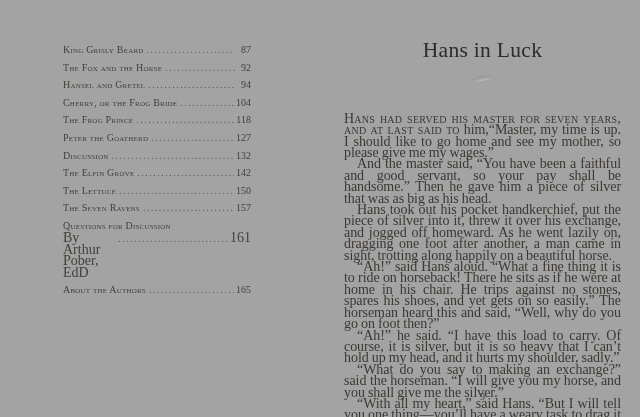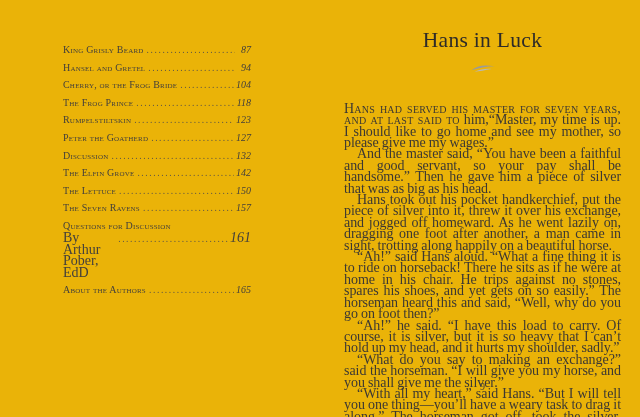--- a/index.html
+++ b/index.html
@@ -4,21 +4,21 @@
 <style>
   html, body {
     margin: 0;
     padding: 0;
     background: #ffffff;
   }
   .spread {
     position: relative;
     width: 640px;
     height: 417px;
-    background: #eab308;
+    background: #a3a3a3;
     overflow: hidden;
     font-family: "Liberation Serif", serif;
     color: #3e3a36;
   }
 
   
   .left-page {
     position: absolute;
     left: 63px;
     top: 44px;
@@ -48,21 +48,20 @@
     content: "..................................................................";
     letter-spacing: 1.6px;
     font-size: 9.5px;
     color: #55504a;
   }
   .toc-num {
     flex: 0 0 auto;
     text-align: right;
     min-width: 14px;
     white-space: nowrap;
-    font-style: italic;
   }
   .toc-double {
     display: block;
     margin-bottom: 6.2px;
   }
   .toc-double .line1 {
     font-variant: small-caps;
     letter-spacing: 0.2px;
     font-size: 10px;
     line-height: 11.4px;
@@ -74,21 +73,21 @@
     font-size: 14px;
     line-height: 11.4px;
     margin-top: 1px;
     color: #44403b;
   }
 
   
   .right-page {
     position: absolute;
     left: 344px;
-    top: 28px;
+    top: 38px;
     width: 277px;
     height: 370px;
   }
   .story-title {
     margin: 0;
     font-size: 21.5px;
     font-weight: 400;
     text-align: center;
     letter-spacing: 0.3px;
     color: #2e2b28;
@@ -136,38 +135,38 @@
 <div class="spread">
 
   <div class="left-page">
     <div id="toc-list">
         <div class="toc-row">
           <span class="toc-title">King Grisly Beard</span>
           <span class="toc-dots"></span>
           <span class="toc-num">87</span>
         </div>
         <div class="toc-row">
+          <span class="toc-title">The Fox and the Horse</span>
+          <span class="toc-dots"></span>
+          <span class="toc-num">92</span>
+        </div>
+        <div class="toc-row">
           <span class="toc-title">Hansel and Gretel</span>
           <span class="toc-dots"></span>
           <span class="toc-num">94</span>
         </div>
         <div class="toc-row">
           <span class="toc-title">Cherry, or the Frog Bride</span>
           <span class="toc-dots"></span>
           <span class="toc-num">104</span>
         </div>
         <div class="toc-row">
           <span class="toc-title">The Frog Prince</span>
           <span class="toc-dots"></span>
           <span class="toc-num">118</span>
-        </div>
-        <div class="toc-row">
-          <span class="toc-title">Rumpelstiltskin</span>
-          <span class="toc-dots"></span>
-          <span class="toc-num">123</span>
         </div>
         <div class="toc-row">
           <span class="toc-title">Peter the Goatherd</span>
           <span class="toc-dots"></span>
           <span class="toc-num">127</span>
         </div>
         <div class="toc-row">
           <span class="toc-title">Discussion</span>
           <span class="toc-dots"></span>
           <span class="toc-num">132</span>

